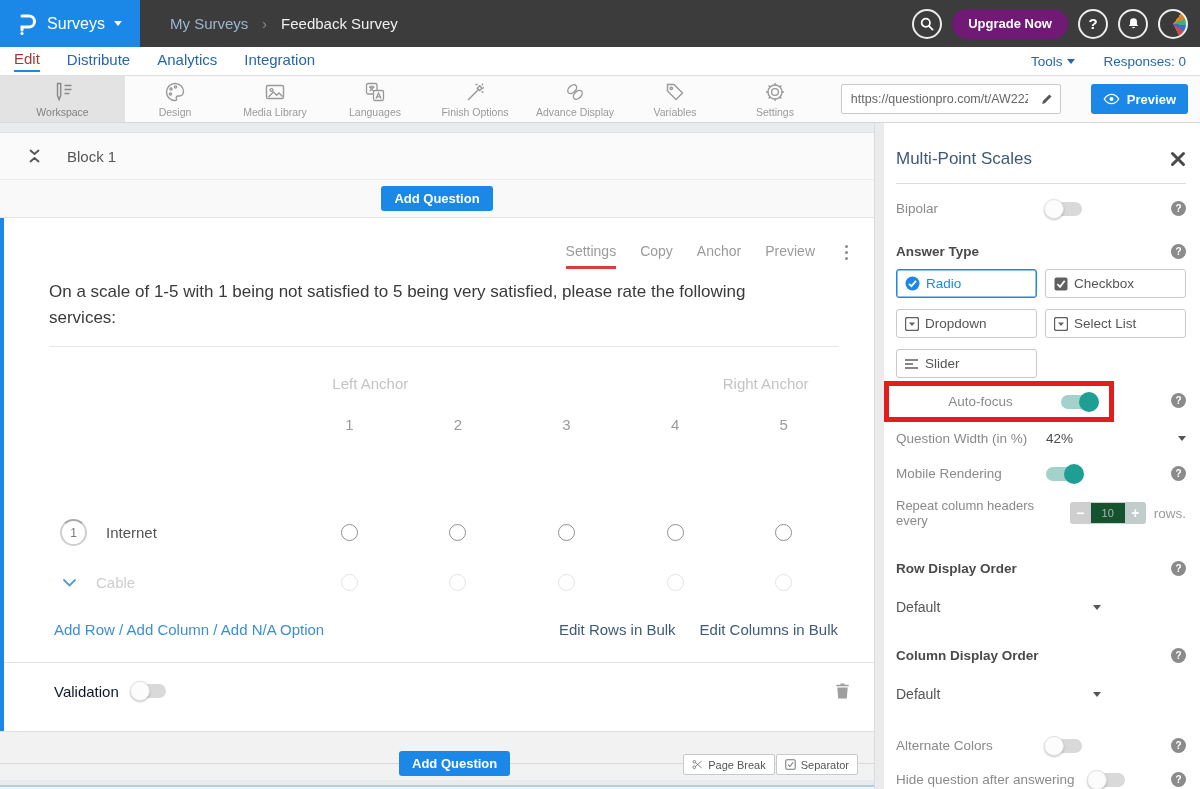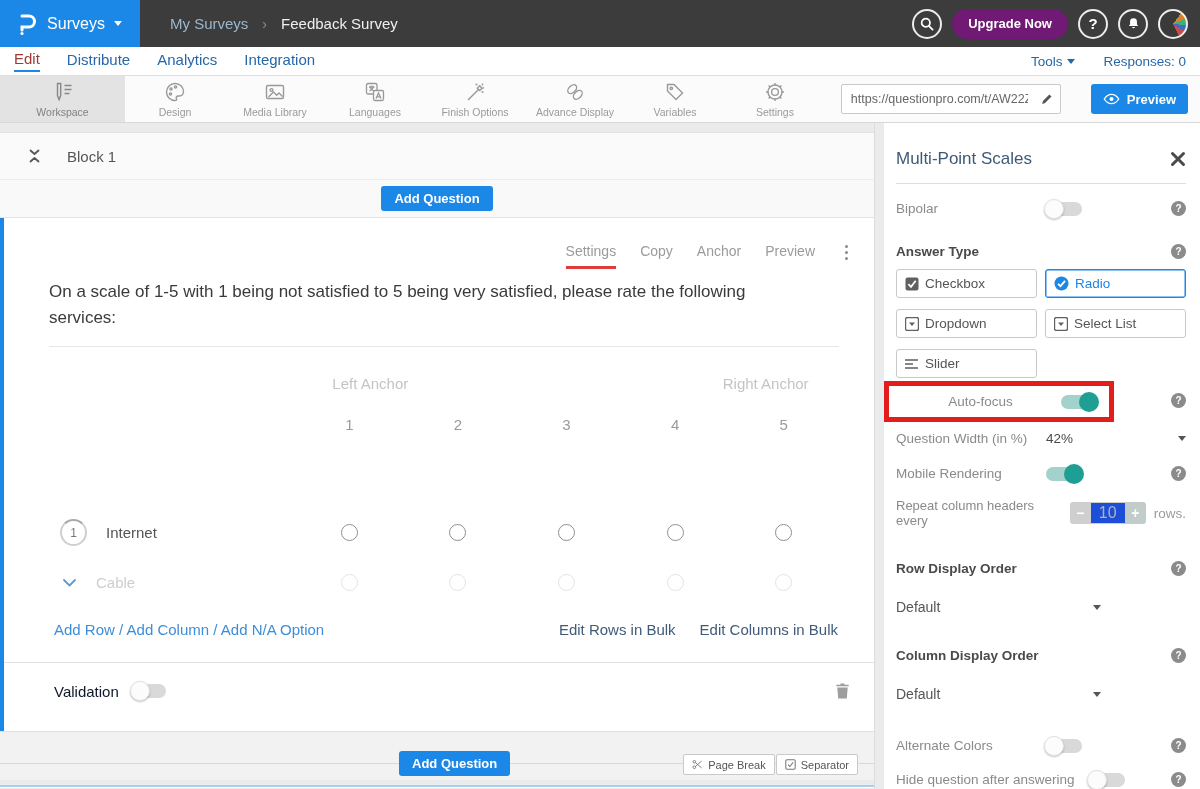--- a/index.html
+++ b/index.html
@@ -114,21 +114,21 @@
   .at-btn { height:29px; border:1px solid #c9c9c9; border-radius:3px; background:#fff; display:flex; align-items:center; gap:6px; padding:0 8px; font-size:13.5px; color:#555; font-family:inherit; }
   .at-btn.selected { border:1px solid #1b87e6; box-shadow:inset 0 0 0 .5px #1b87e6; color:#1b87e6; }
   .red-box { border:5px solid #e31d1c; margin-left:-12px; margin-top:3px; padding:8px 12px 8px 11px; width:230px; display:flex; align-items:center; }
   .red-box .sp-label { min-width:0; flex:1;text-align:center; }
   .qw-value { font-size:13.5px; color:#4a4a4a; }
   .caret.gray { color:#555; }
   .stepper { display:flex; align-items:center; margin-left:8px; }
   .st-btn { width:21px; height:22px; background:#cfcfcf; color:#fff; font-size:14px; font-weight:bold; display:flex; align-items:center; justify-content:center; border:none; font-family:inherit; }
   .st-btn.minus { border-radius:3px 0 0 3px; }
   .st-btn.plus { border-radius:0 3px 3px 0; background:#c2ccca; }
-  .st-val { width:34px; height:22px; background:#1d4ed8; border-top:1px solid #cfcfcf; border-bottom:1px solid #cfcfcf; color:#b3b3b3; font-size:16px; display:flex; align-items:center; justify-content:center; }
+  .st-val { width:34px; height:22px; background:#14532d; border-top:1px solid #cfcfcf; border-bottom:1px solid #cfcfcf; color:#b3b3b3; font-size:11px; display:flex; align-items:center; justify-content:center; }
   .rows-suffix { font-size:13.5px; color:#9c9c9c; margin-left:8px; }
   .dd { width:205px; display:flex; align-items:center; justify-content:space-between; cursor:pointer; }
   .dd-value { font-size:14px; color:#555; }
 
   svg { display:block; }
 </style>
 </head>
 <body>
 
 <div class="page">
@@ -478,37 +478,37 @@
           </span>
         <span class="help">?</span>
       </div>
 
       <div class="sp-row" style="margin-top:28px">
         <span class="sp-head">Answer Type</span>
         <span class="help">?</span>
       </div>
 
       <div class="at-grid">
+        <button class="at-btn selected">
+          <span>
+            <svg width="15" height="15" viewBox="0 0 15 15">
+                <circle cx="7.5" cy="7.5" r="7" fill="#1b87e6"></circle>
+                <path d="M4 7.8 L6.5 10.2 L11 4.8" fill="none" stroke="#fff" stroke-width="1.8"></path>
+              </svg>
+          </span>
+          <span>Radio</span>
+        </button>
         <button class="at-btn">
           <span>
             <svg width="14" height="14" viewBox="0 0 14 14">
                 <rect x="0.5" y="0.5" width="13" height="13" rx="2" fill="#606060"></rect>
                 <path d="M3.4 7.2 L6 9.8 L10.7 3.8" fill="none" stroke="#fff" stroke-width="1.8"></path>
               </svg>
           </span>
           <span>Checkbox</span>
-        </button>
-        <button class="at-btn selected">
-          <span>
-            <svg width="15" height="15" viewBox="0 0 15 15">
-                <circle cx="7.5" cy="7.5" r="7" fill="#1b87e6"></circle>
-                <path d="M4 7.8 L6.5 10.2 L11 4.8" fill="none" stroke="#fff" stroke-width="1.8"></path>
-              </svg>
-          </span>
-          <span>Radio</span>
         </button>
         <button class="at-btn">
           <span>
             <svg width="14" height="14" viewBox="0 0 14 14">
                 <rect x="0.5" y="0.5" width="13" height="13" rx="2" fill="none" stroke="#606060" stroke-width="1.4"></rect>
                 <path d="M4 5.5 L7 9 L10 5.5" fill="#606060"></path>
               </svg>
           </span>
           <span>Dropdown</span>
         </button>

